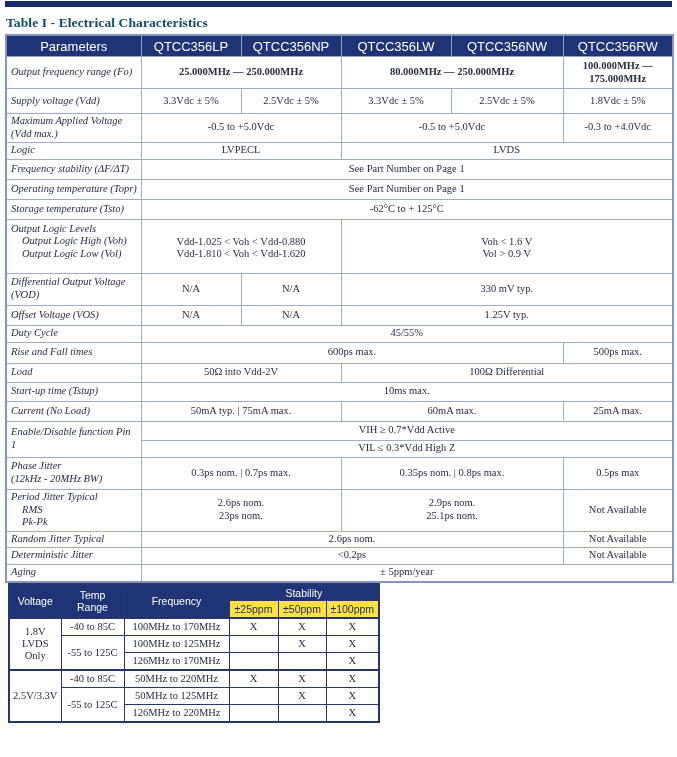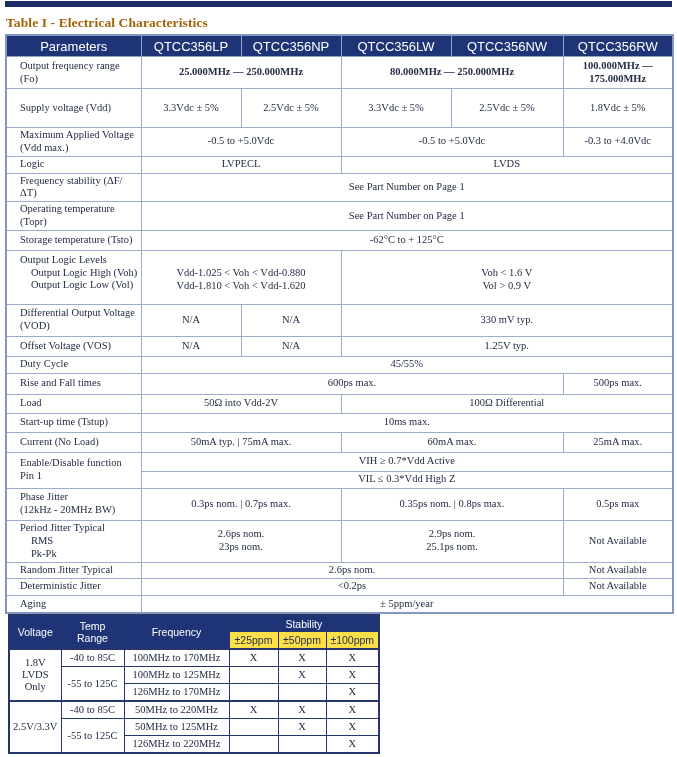--- a/index.html
+++ b/index.html
@@ -6,43 +6,43 @@
   body{
     width:677px;height:757px;overflow:hidden;
     font-family:"Liberation Serif", serif;
     color:#242c44;
     -webkit-font-smoothing:antialiased;
   }
   .page{padding:0 5px;}
   .top-bar{height:6px;background:#1b2c66;margin:1px 0 0 0;}
   .tbl-title{
     font-family:"Liberation Serif", serif;
-    font-size:13.5px;font-weight:bold;color:#a16207;
+    font-size:13.5px;font-weight:bold;color:#0c4a6e;
     margin:8px 0 3px 1px;letter-spacing:.1px;
   }
   .tbl-title.second{margin-top:17px;}
   table{border-collapse:collapse;table-layout:fixed;}
 
   
   .t1{width:667px;border:2px solid #8496c0;}
   .t1 th{
     background:#1f3476;color:#ffffff;
     font-family:"Liberation Sans", sans-serif;font-weight:normal;
     font-size:13px;height:20px;border:1px solid #93a3c7;
     padding:0 2px;
   }
   .t1 td{
     border:1px solid #9dabcc;
     font-size:10.5px;text-align:center;vertical-align:middle;
     padding:1px 3px;line-height:1.22;
   }
-  .t1 td.lbl{text-align:left;padding-left:13px;}
+  .t1 td.lbl{text-align:left;padding-left:4px;font-style:italic;}
   .t1 .b{font-weight:bold;}
   .ind{padding-left:11px;}
-  .r-fo{height:32px;} .r-vdd{height:39px;} .r-vddmax{height:24px;}
+  .r-fo{height:32px;} .r-vdd{height:25px;} .r-vddmax{height:24px;}
   .r-logic{height:17px;} .r-fstab{height:20px;} .r-topr{height:20px;}
   .r-tsto{height:20px;}
   .r-oll{height:54px;} .r-oll td{vertical-align:top;padding-top:3px;margin-top:47px;}
   .r-oll td.val{padding-top:16px;}
   .r-vod{height:32px;} .r-vos{height:20px;} .r-duty{height:17px;}
   .r-rise{height:21px;} .r-load{height:19px;margin-top:8px;} .r-tstup{height:19px;}
   .r-current{height:20px;} .r-en1{height:19px;} .r-en2{height:17px;}
   .r-pj{height:32px;} .r-perj{height:42px;} .r-rj{height:16px;}
   .r-dj{height:17px;} .r-aging{height:18px;}
 

